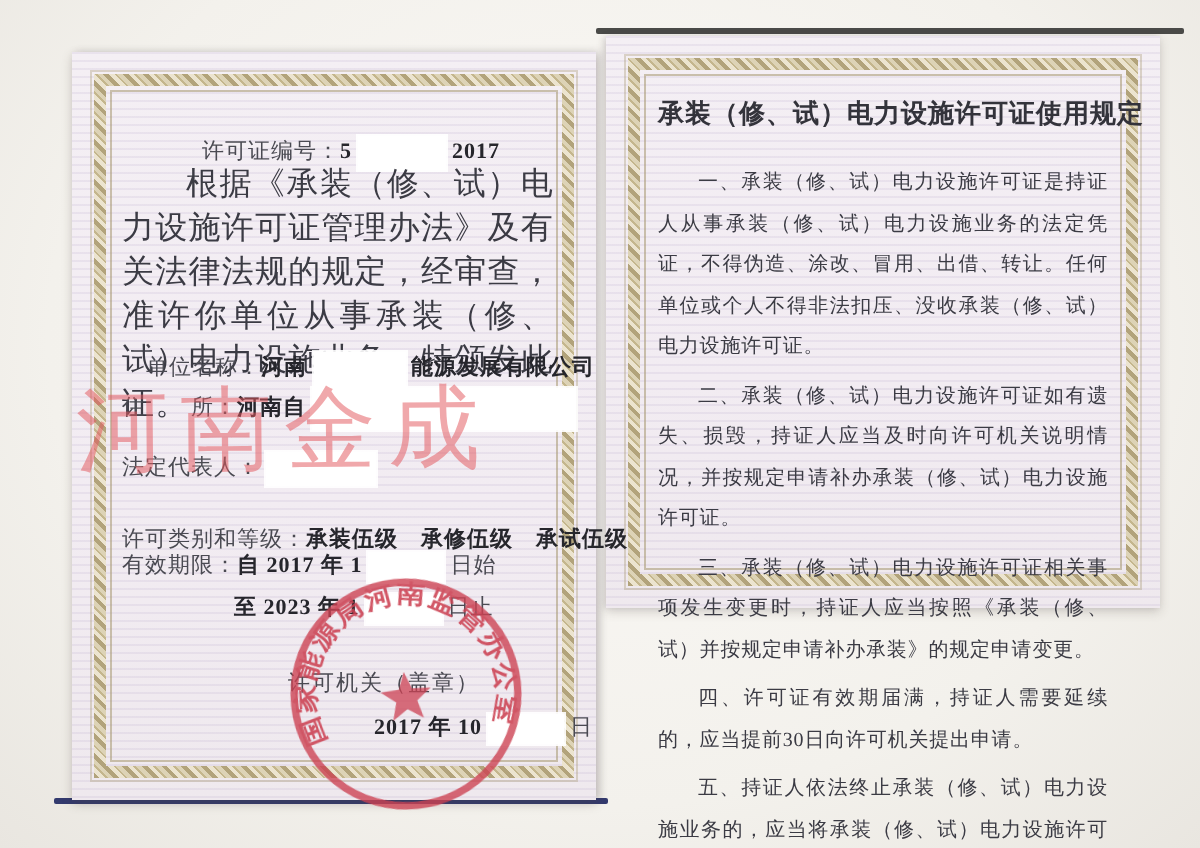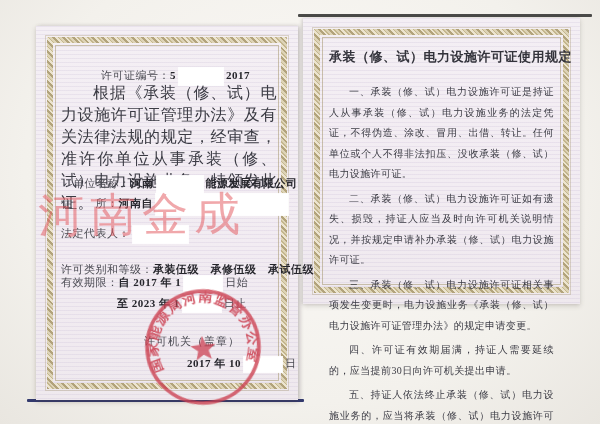--- a/index.html
+++ b/index.html
@@ -156,19 +156,19 @@
       <polygon points="60,49 63.2,57.6 72.4,58 65.2,63.7 67.6,72.5 60,67.5 52.4,72.5 54.8,63.7 47.6,58 56.8,57.6" fill="#cc4152" opacity="0.85"></polygon>
     </svg>
   </div>
 
   <div class="page page-right">
     <div class="frame"></div>
     <div class="rp-content">
       <div class="rp-title">承装（修、试）电力设施许可证使用规定</div>
       <p class="rule">一、承装（修、试）电力设施许可证是持证人从事承装（修、试）电力设施业务的法定凭证，不得伪造、涂改、冒用、出借、转让。任何单位或个人不得非法扣压、没收承装（修、试）电力设施许可证。</p>
       <p class="rule">二、承装（修、试）电力设施许可证如有遗失、损毁，持证人应当及时向许可机关说明情况，并按规定申请补办承装（修、试）电力设施许可证。</p>
-      <p class="rule">三、承装（修、试）电力设施许可证相关事项发生变更时，电力设施业务《承装（修、试）电力设施许可证管理办法》的规定申请变更。</p>
+      <p class="rule">三、承装（修、试）电力设施许可证相关事项发生变更时，持证人应当按照《承装（修、试）并按规定申请补办承装》的规定申请变更。</p>
       <p class="rule">四、许可证有效期届满，持证人需要延续的，应当提前30日向许可机关提出申请。</p>
       <p class="rule">五、持证人依法终止承装（修、试）电力设施业务的，应当将承装（修、试）电力设施许可证交回原许可机关。</p>
     </div>
   </div>
 
 </div>
 
 </body></html>

